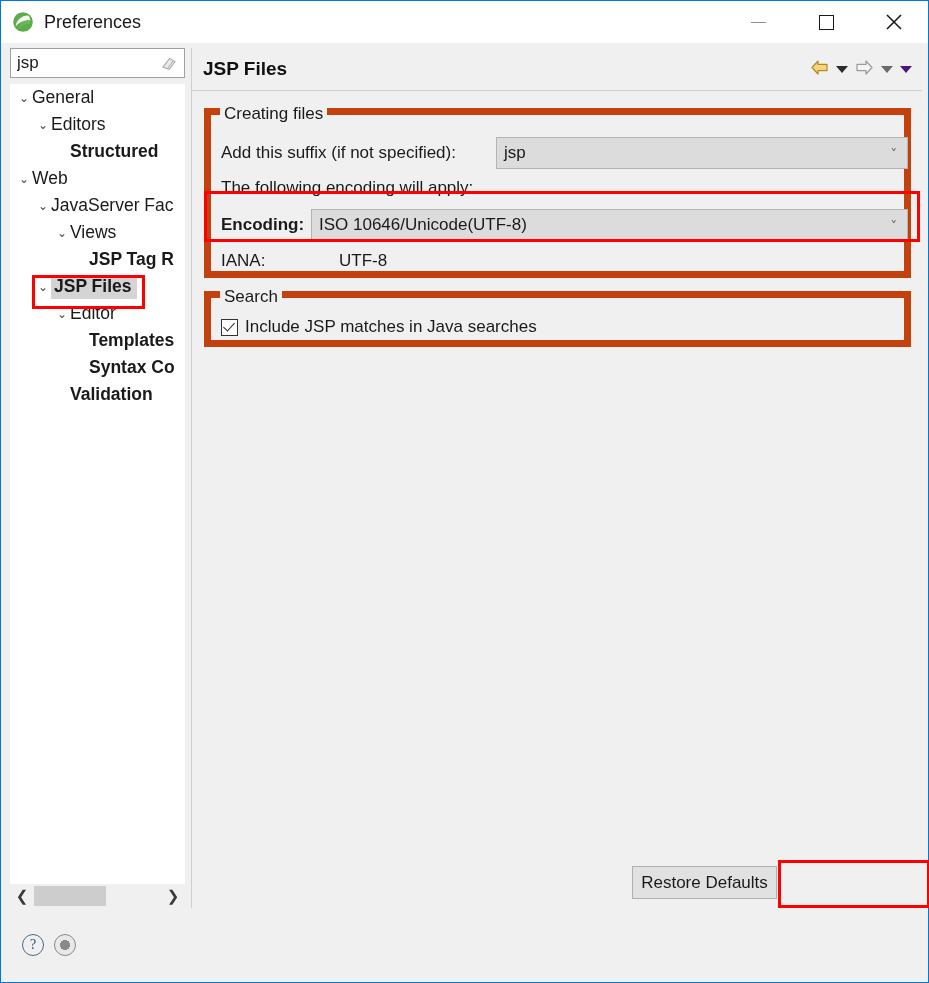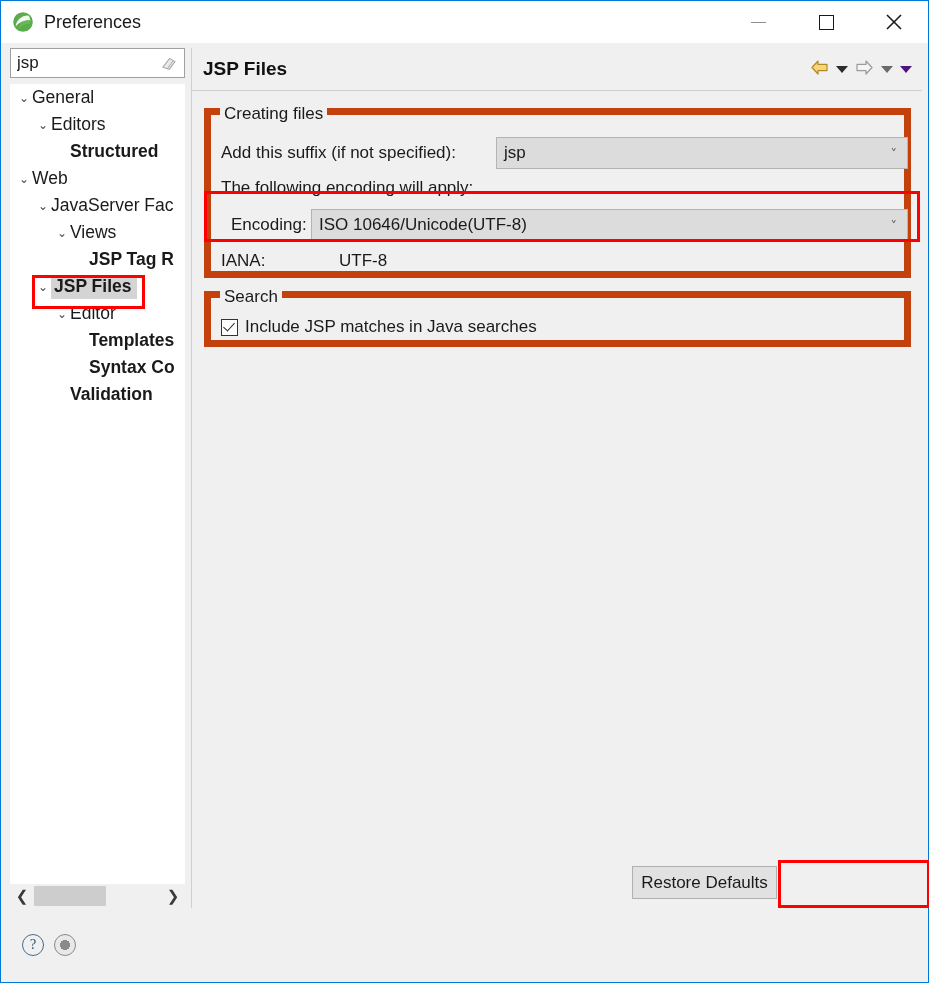--- a/index.html
+++ b/index.html
@@ -441,21 +441,21 @@
 
       <span class="field-label" style="left:10px; top:28px;">Add this suffix (if not specified):</span>
 
       <div class="combo" style="left:285px; top:22px; width:412px; height:32px;">
         <span class="cval">jsp</span>
         <span class="carrow">˅</span>
       </div>
 
       <span class="field-label" style="left:10px; top:63px;">The following encoding will apply:</span>
 
-      <span class="field-label" style="left:20px; top:100px;">Encoding:</span>
+      <span class="field-label" style="left:10px; top:100px;font-weight:bold;">Encoding:</span>
 
       <div class="combo" style="left:100px; top:94px; width:597px; height:32px;">
         <span class="cval">ISO 10646/Unicode(UTF-8)</span>
         <span class="carrow">˅</span>
       </div>
 
       <span class="field-label" style="left:10px; top:136px;">IANA:</span>
       <span class="field-label" style="left:100px; top:136px;margin-left:28px;">UTF-8</span>
     </div>
 

